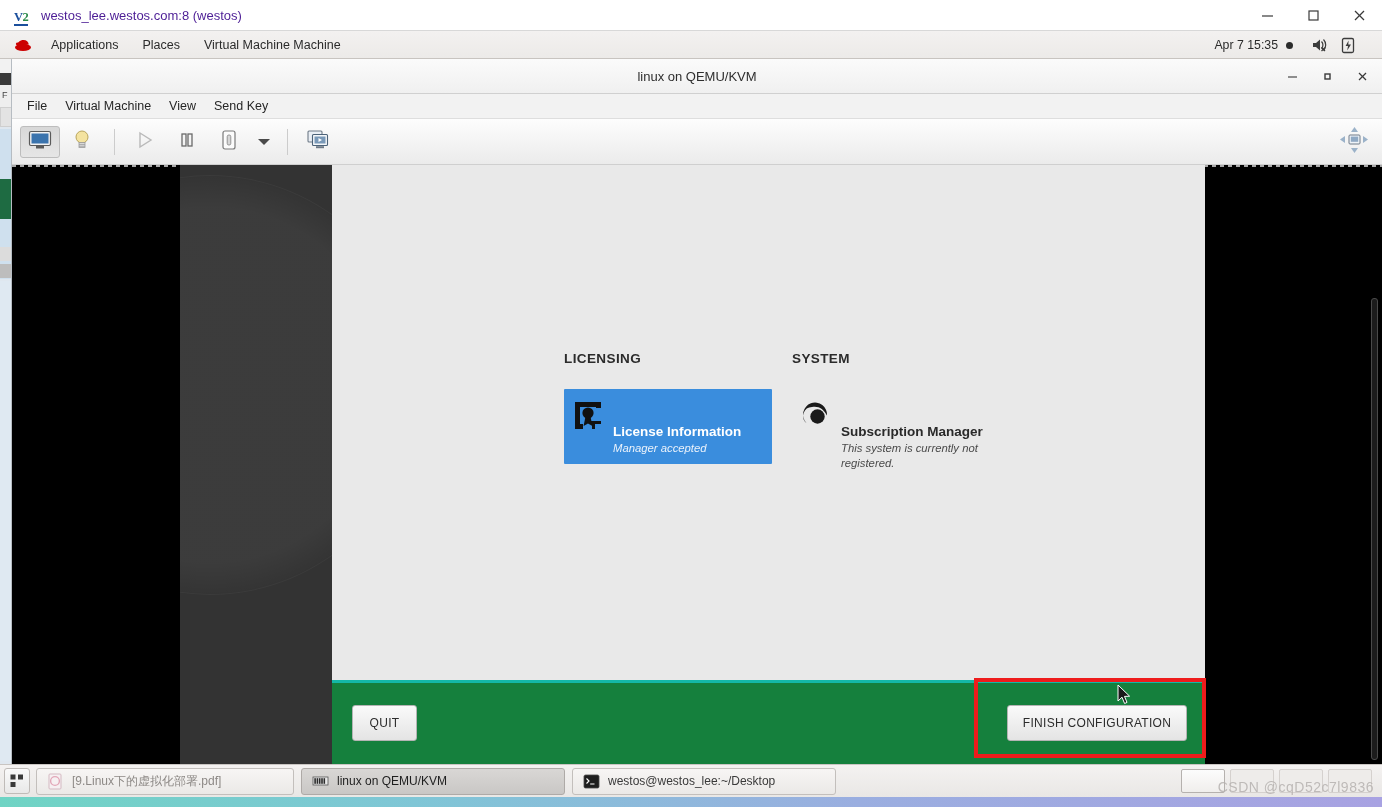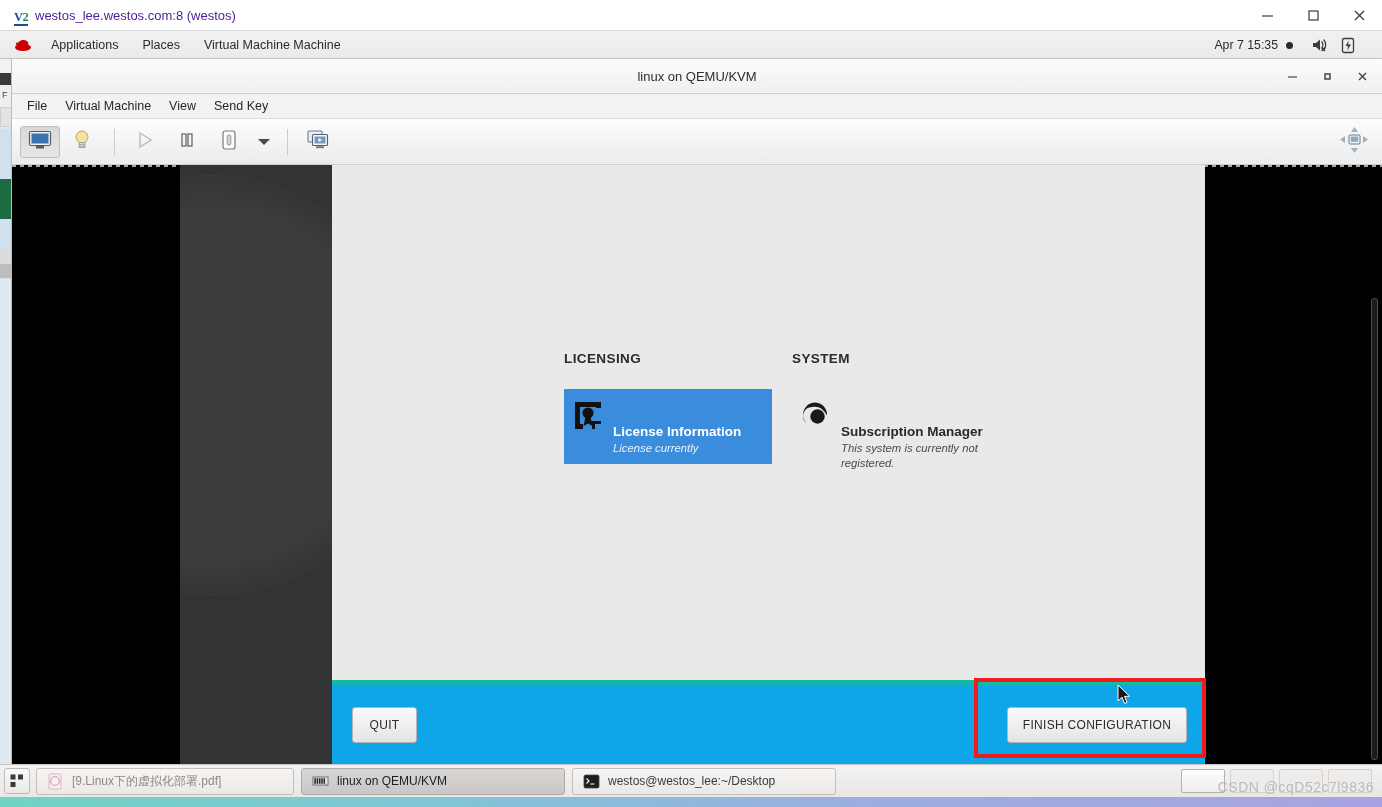--- a/index.html
+++ b/index.html
@@ -12,21 +12,21 @@
   #root { position: relative; width: 1382px; height: 807px; }
 
   
   .outer-titlebar {
     position: absolute; left: 0; top: 0; width: 1382px; height: 31px;
     background: #ffffff;
     border-bottom: 1px solid #d8d8d8;
     display: flex; align-items: center;
   }
   .outer-title-icon {
-    width: 18px; height: 17px; margin-left: 14px; margin-right: 3px;
+    width: 18px; height: 17px; margin-left: 14px; margin-right: 9px;
     position: relative; flex: none; text-decoration: underline;
   }
   .vnc-glyph {
     font-size: 12.5px; font-weight: bold; letter-spacing: -0.5px;
     line-height: 13px; font-family: "Liberation Serif", serif;
     border-bottom: 2px solid #1b4f9c; display: inline-block;
   }
   .vnc-v { color: #1b4f9c; }
   .vnc-2 { color: #2b8a4a; }
   .outer-title-text {
@@ -170,21 +170,21 @@
   .hub-item.selected { background: #3a8ddd; }
   .hub-icon { width: 32px; height: 32px; flex: none; margin-right: 9px; margin-top: 1px; }
   .hub-text { display: flex; flex-direction: column; margin-top: 26px; }
   .hub-name { font-size: 13.5px; font-weight: bold; color: #2a2a2a; line-height: 17px; }
   .hub-item.selected .hub-name { color: #ffffff; }
   .hub-desc { font-size: 11.3px; font-style: italic; color: #4a4a4a; line-height: 15px; margin-top: 1px;}
   .hub-item.selected .hub-desc { color: #eaf2fb; }
 
   .anaconda-footer {
     position: absolute; left: 320px; bottom: 0; width: 873px; height: 84px;
-    background: #0ea5e9; border-top: 5px solid #14b8a6;
+    background: #15803d; border-top: 3px solid #14b8a6;
   }
   .ana-btn {
     position: absolute; background: linear-gradient(to bottom, #fafafa, #e4e4e4);
     border: 1px solid #b4b4b4; border-radius: 3px;
     font-size: 12px; color: #2c2c2c; letter-spacing: 0.3px;
     display: flex; align-items: center; justify-content: center;
   }
   #quit-button { left: 20px; top: 22px; width: 65px; height: 36px; }
   #finish-button { right: 18px; top: 22px; width: 180px; height: 36px; }
 
@@ -446,21 +446,21 @@
           <span class="hub-icon">
             <svg width="32" height="32" viewBox="0 0 32 32">
               <path d="M3 4 h26 v6 h-5 V9 H8 v17 h3 v5 H3 Z" fill="#111111"></path>
               <path d="M29 4 v22 h-6 v5 h-3 v-5 h-3.2 l0 -3 h12.2 V4 Z" fill="#111111"></path>
               <circle cx="16" cy="15" r="5.6" fill="#111111"></circle>
               <path d="M13.4 19 L11.6 28 L16 25.5 L20.4 28 L18.6 19 Z" fill="#111111"></path>
             </svg>
           </span>
           <span class="hub-text">
             <span class="hub-name">License Information</span>
-            <span class="hub-desc">License currently</span>
+            <span class="hub-desc">Manager accepted</span>
           </span>
         </div>
 
         <div class="section-col" style="left:460px; top:186px;">
           <div class="section-title">SYSTEM</div>
         </div>
         <div class="hub-item" style="position:absolute; left:460px; top:224px; width:240px;">
           <span class="hub-icon">
             <svg width="32" height="32" viewBox="0 0 32 32">
               <path d="M27 17.5 A12 12 0 1 0 6.5 25 A9 9 0 0 1 12 9 C18 7.5 24 11 27 17.5 Z" fill="#1a1a1a"></path>

